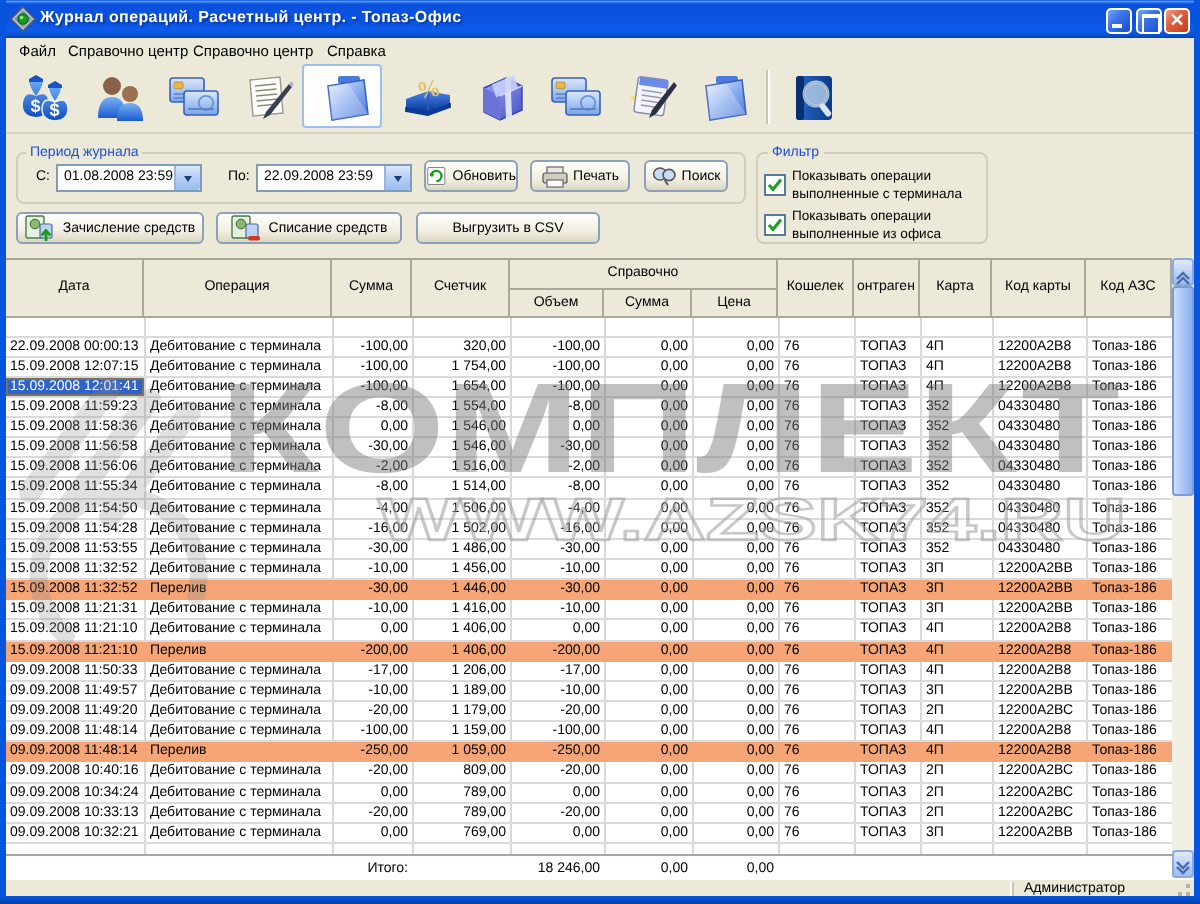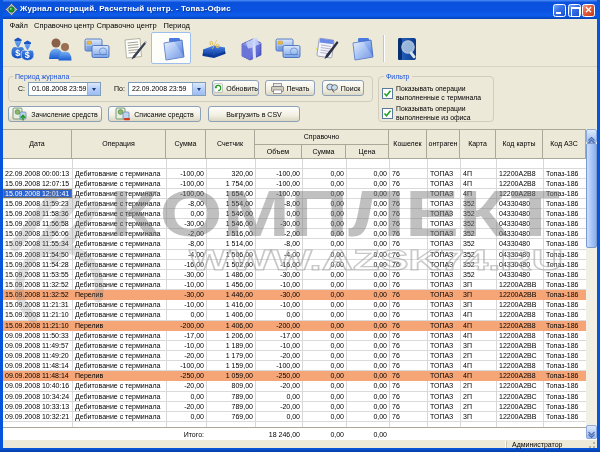--- a/index.html
+++ b/index.html
@@ -87,21 +87,21 @@
     <div class="wbtn" id="maxi"></div>
     <div class="wbtn cl" id="clos"></div>
   </div>
 <div class="abs" id="bl"></div>
 <div class="abs" id="br"></div>
 <div class="abs" id="bb"></div>
 <div class="abs" id="menu">
     <span style="left:6.5px">Файл</span>
     <span style="left:31px">Справочно центр</span>
     <span style="left:93.5px">Справочно центр</span>
-    <span style="left:160.5px">Период</span>
+    <span style="left:160.5px">Справка</span>
   </div>
 <div class="abs" id="tbar">
     <div class="selbox"></div>
     <i class="tbsep"></i>
     <div class="tbi" style="left:6px"><svg width="28" height="28" viewBox="0 0 28 28">
 <defs>
           <linearGradient id="bg1" x1="0" y1="0" x2="0" y2="1">
             <stop offset="0" stop-color="#6aa6f0"></stop>
             <stop offset="1" stop-color="#0f4cc0"></stop>
           </linearGradient>

